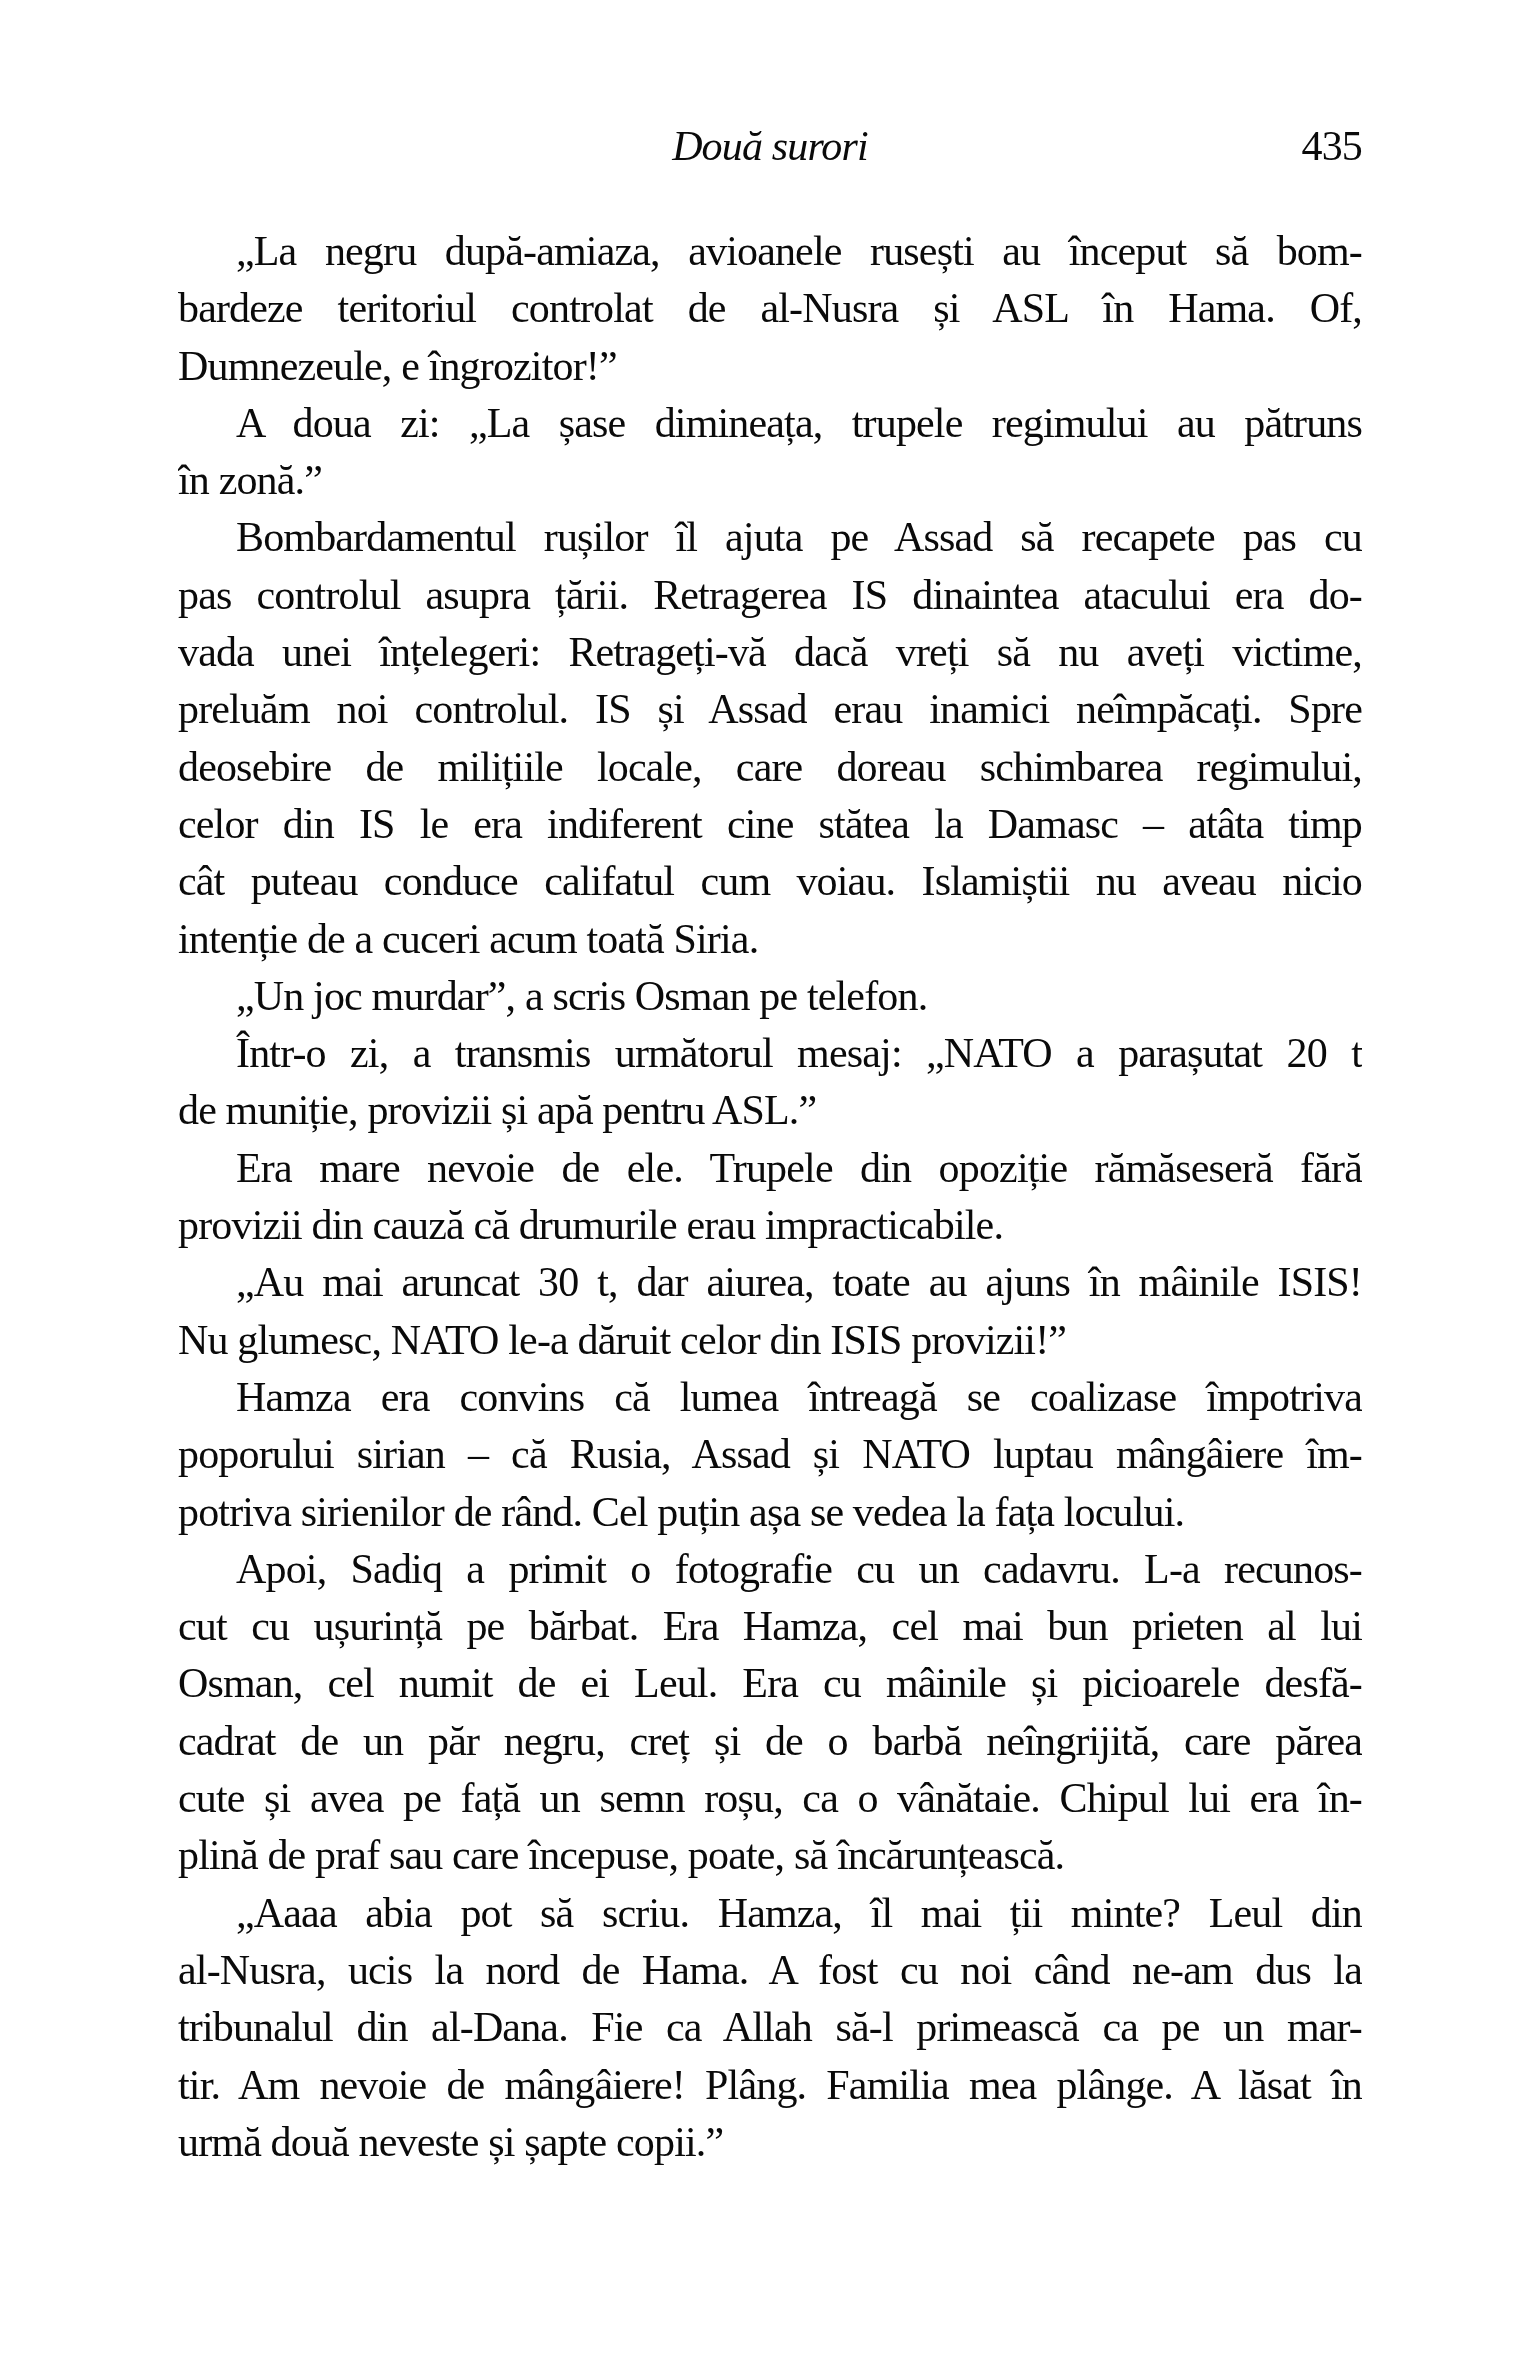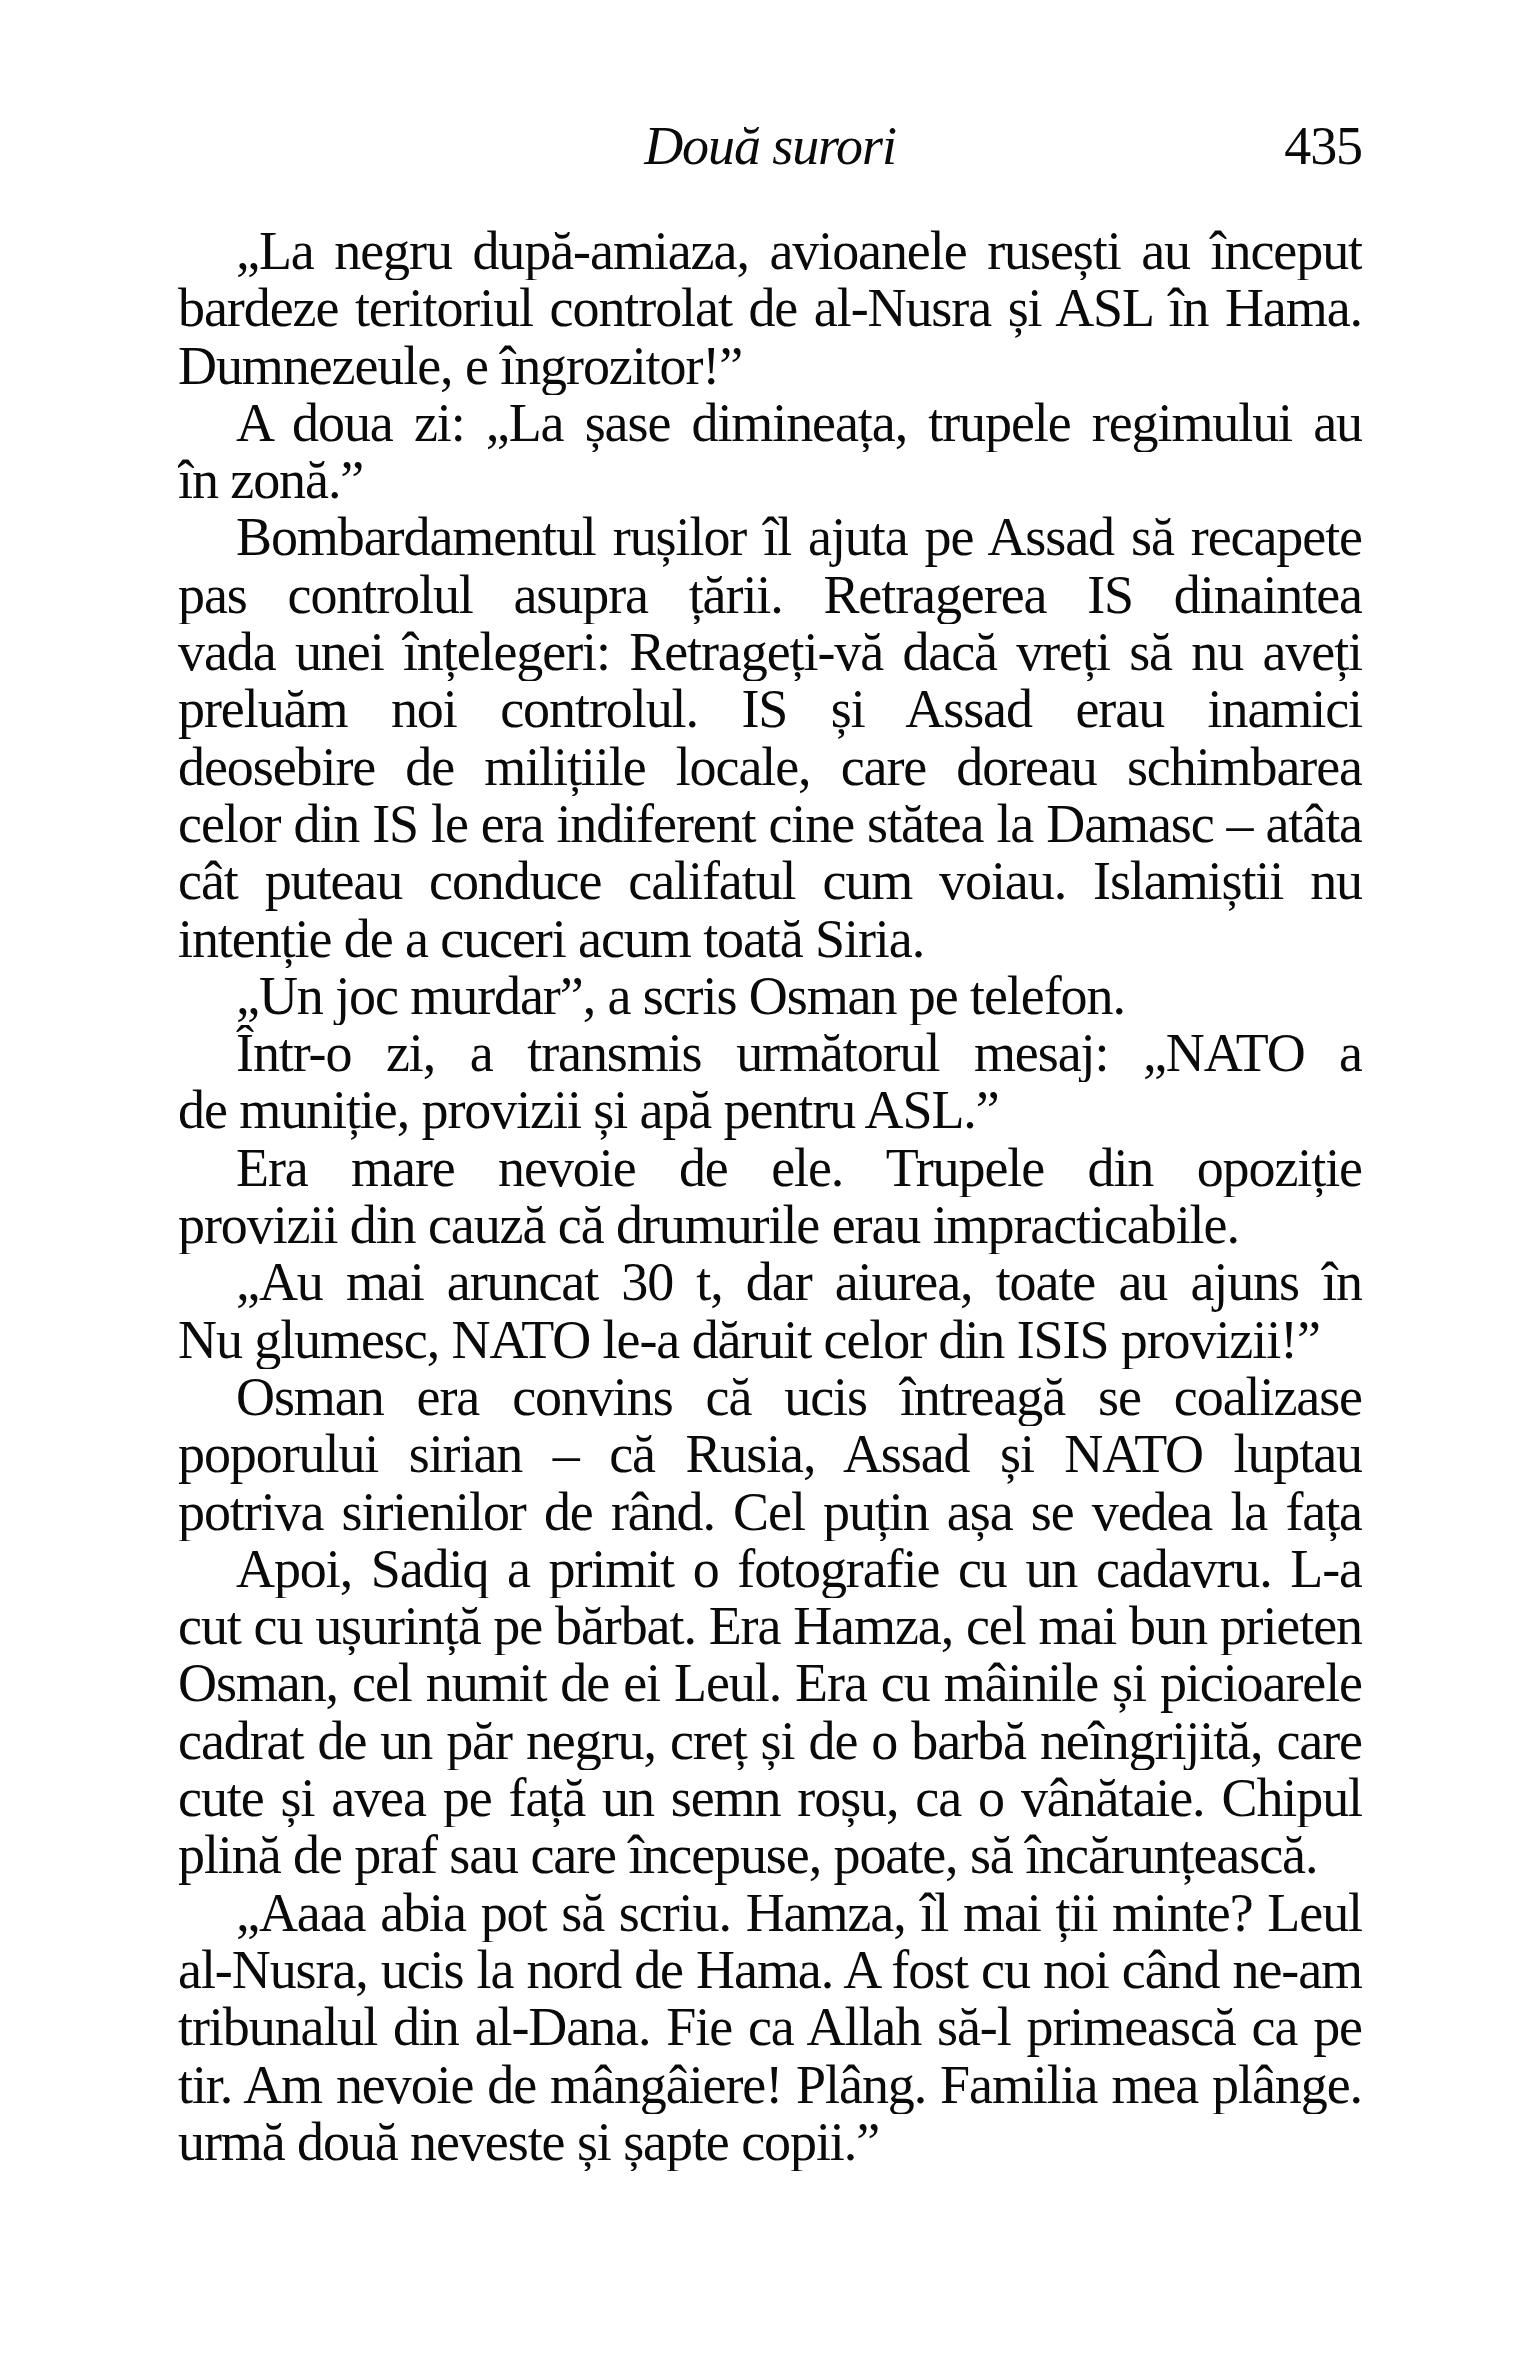--- a/index.html
+++ b/index.html
@@ -8,21 +8,21 @@
     background: #e8e8e8;
   }
   .page {
     position: relative;
     width: 1535px;
     height: 2362px;
     margin: 0 auto;
     background: #ffffff;
     color: #0a0a0a;
     font-family: "Liberation Serif", serif;
-    font-size: 54px;
+    font-size: 42px;
     letter-spacing: -0.02em;
     overflow: hidden;
   }
   
   .running-head {
     position: absolute;
     top: 118px;
     left: 178px;
     width: 1184px;
     height: 58px;
@@ -108,21 +108,21 @@
       </div>
       <div class="para">
         <div class="line first"><span>Era mare nevoie de ele. Trupele din opoziție rămăseseră fără</span></div>
         <div class="line last"><span>provizii din cauză că drumurile erau impracticabile.</span></div>
       </div>
       <div class="para">
         <div class="line first"><span>„Au mai aruncat 30 t, dar aiurea, toate au ajuns în mâinile ISIS!</span></div>
         <div class="line last"><span>Nu glumesc, NATO le-a dăruit celor din ISIS provizii!”</span></div>
       </div>
       <div class="para">
-        <div class="line first"><span>Osman era convins că ucis întreagă se coalizase împotriva</span></div>
+        <div class="line first"><span>Hamza era convins că lumea întreagă se coalizase împotriva</span></div>
         <div class="line"><span>poporului sirian – că Rusia, Assad și NATO luptau mângâiere îm-</span></div>
         <div class="line last"><span>potriva sirienilor de rând. Cel puțin așa se vedea la fața locului.</span></div>
       </div>
       <div class="para">
         <div class="line first"><span>Apoi, Sadiq a primit o fotografie cu un cadavru. L-a recunos-</span></div>
         <div class="line"><span>cut cu ușurință pe bărbat. Era Hamza, cel mai bun prieten al lui</span></div>
         <div class="line"><span>Osman, cel numit de ei Leul. Era cu mâinile și picioarele desfă-</span></div>
         <div class="line"><span>cadrat de un păr negru, creț și de o barbă neîngrijită, care părea</span></div>
         <div class="line"><span>cute și avea pe față un semn roșu, ca o vânătaie. Chipul lui era în-</span></div>
         <div class="line last"><span>plină de praf sau care începuse, poate, să încărunțească.</span></div>

